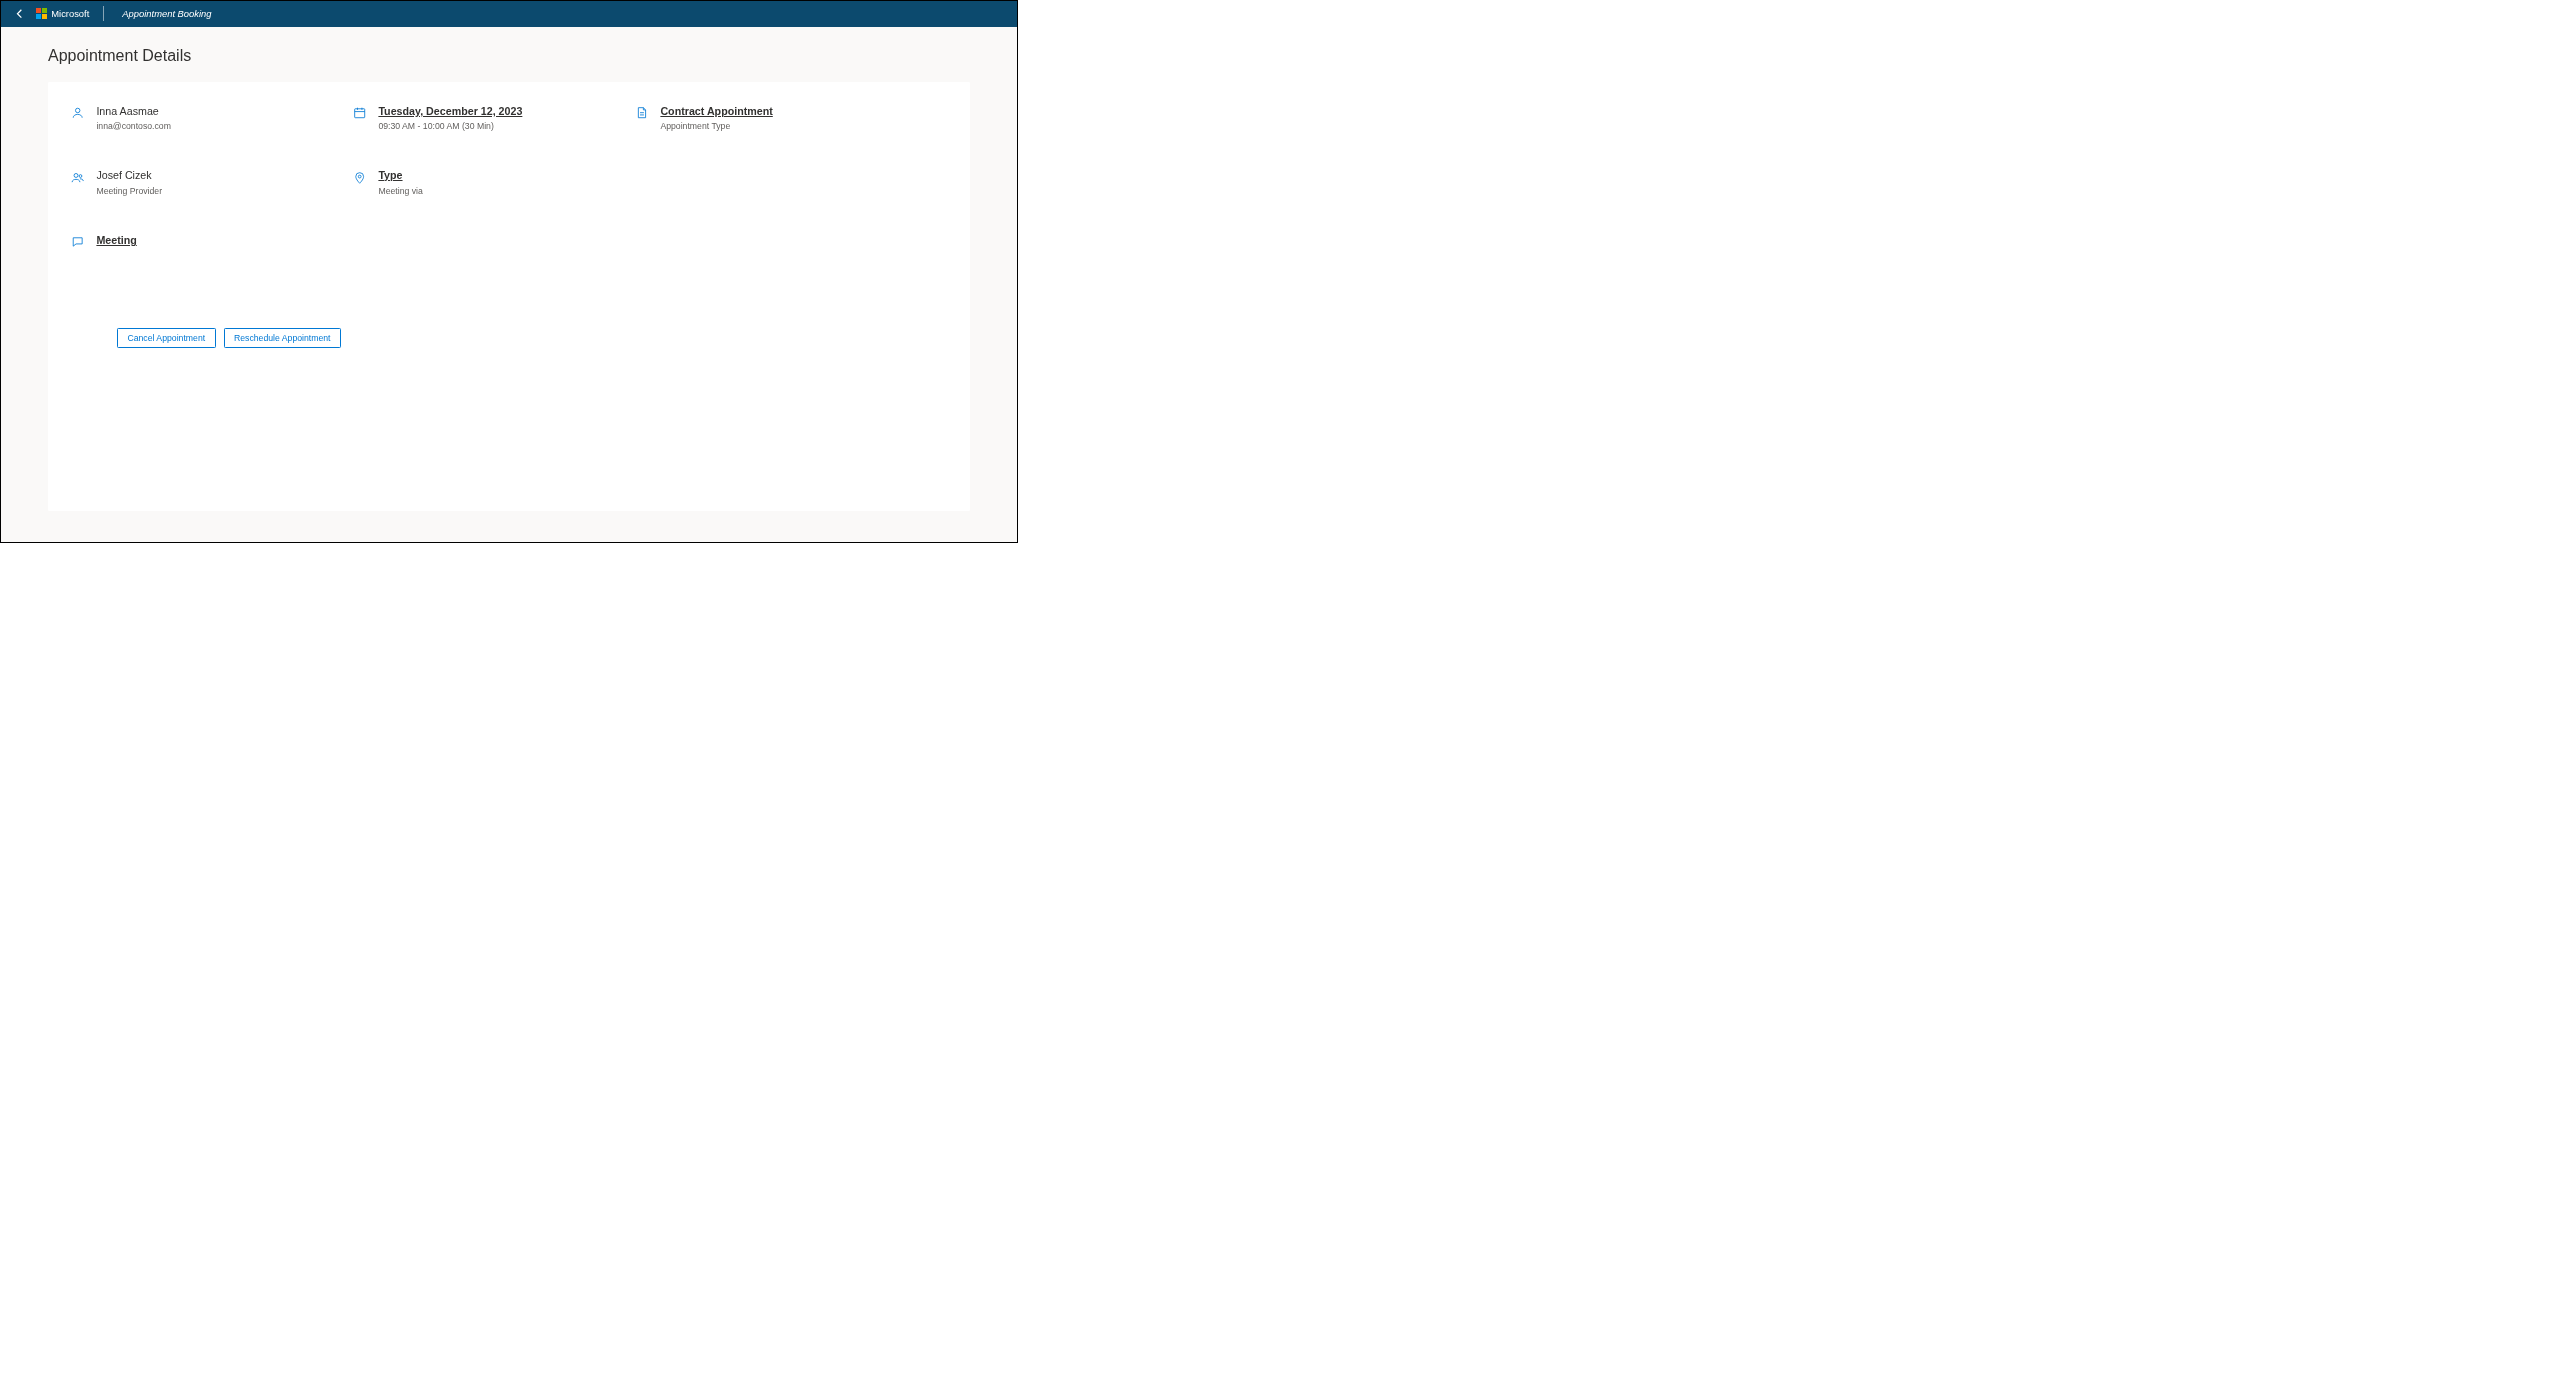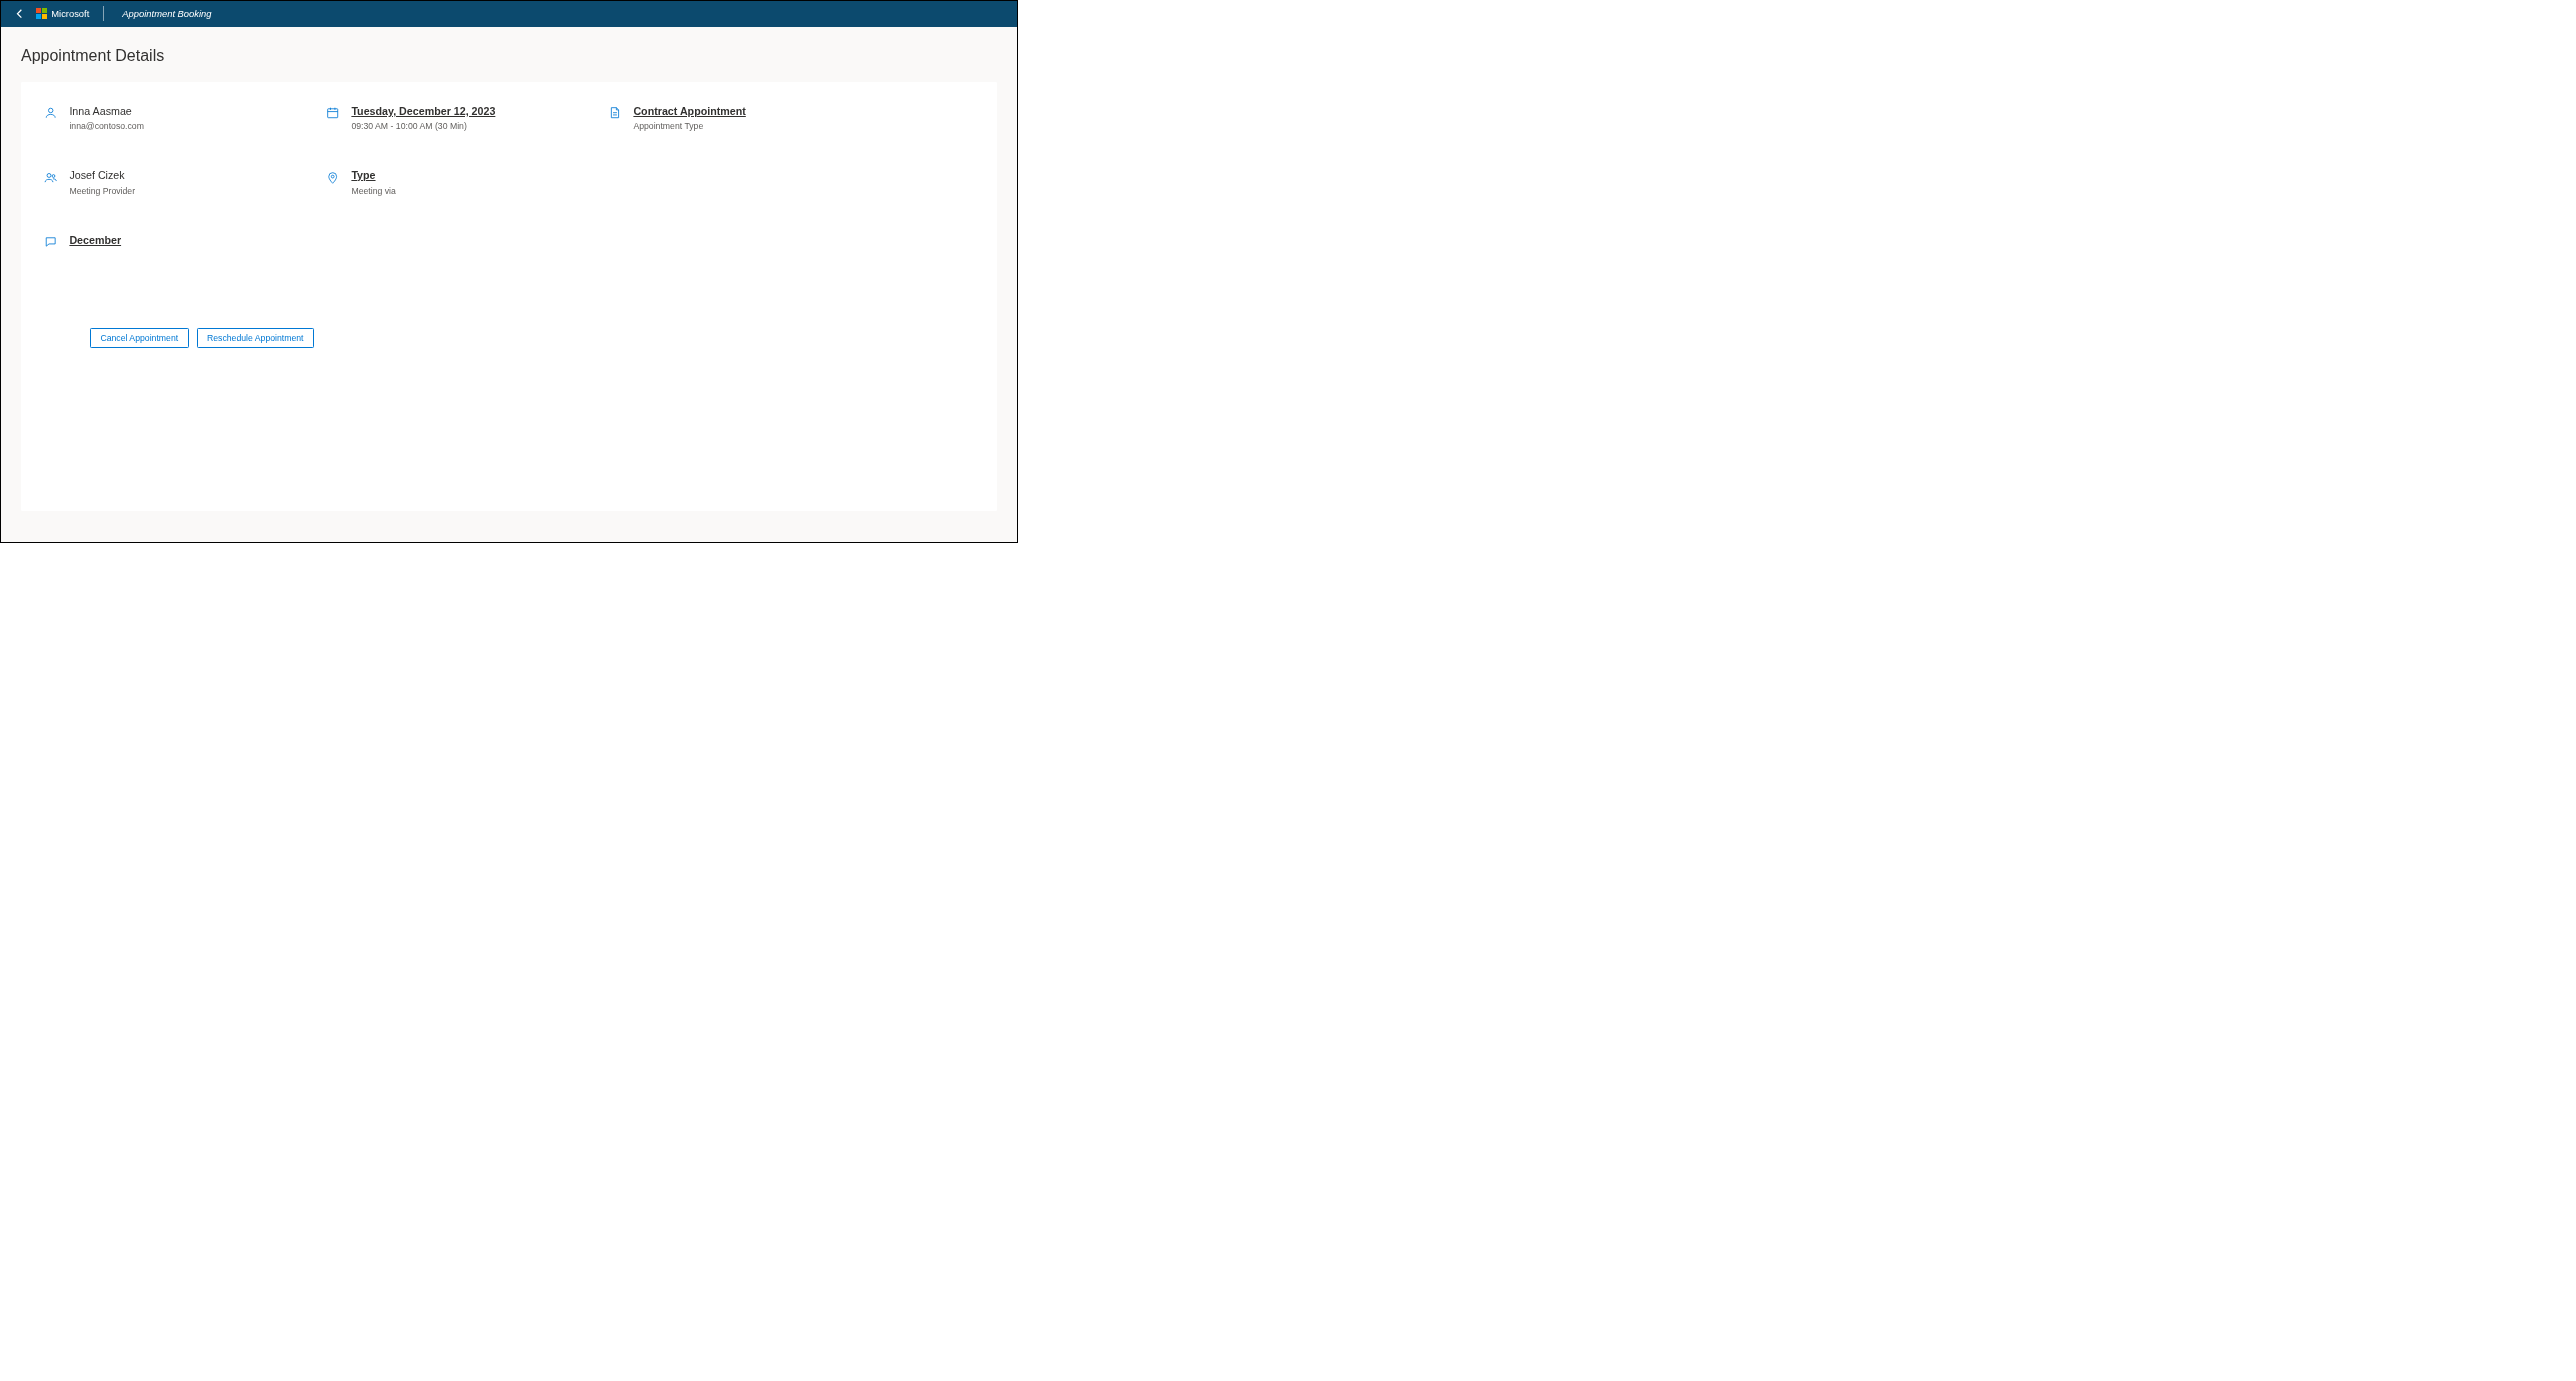--- a/index.html
+++ b/index.html
@@ -60,21 +60,21 @@
       margin-right: 19px;
     }
     .header-title {
       font-size: 9.4px;
       font-weight: 400;
       font-style: italic;
     }
     .content {
       background: #faf9f8;
       height: calc(100% - 25.5px);
-      padding: 20px 20px;
+      padding: 20px 47px;
     }
     .page-title {
       font-size: 16px;
       font-weight: 400;
       color: #323130;
       margin-bottom: 17.4px;
     }
     .card {
       background: #fff;
       border-radius: 1.3px;
@@ -242,21 +242,21 @@
 
       <div></div>
 
       <div class="field bold">
         <div class="icon">
           <svg viewBox="0 0 24 24">
               <path d="M4 5h16v11H9l-5 4z"></path>
             </svg>
         </div>
         <div class="field-text">
-          <div class="primary">December</div>
+          <div class="primary">Meeting</div>
           <div class="secondary comments-secondary"></div>
         </div>
       </div>
 
     </div>
 
     <div class="actions">
       <button class="btn">Cancel Appointment</button>
       <button class="btn">Reschedule Appointment</button>
     </div>

